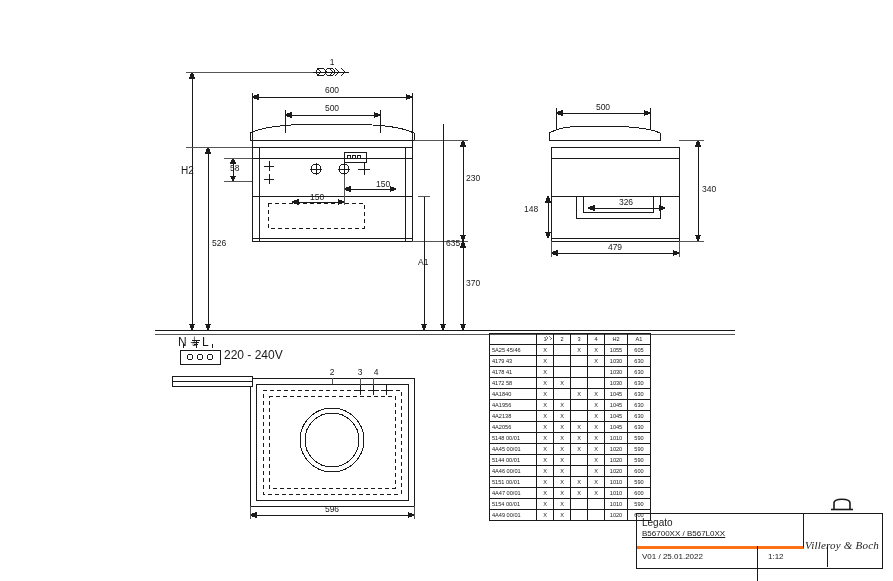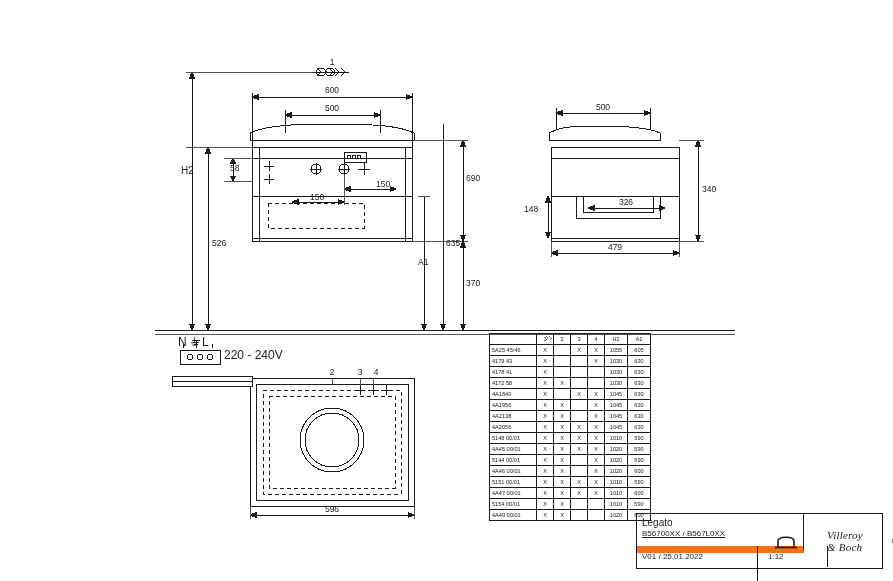--- a/index.html
+++ b/index.html
@@ -10,24 +10,24 @@
   .ctr{transform:translateX(-50%);}
   svg{position:absolute;left:0;top:0;overflow:visible;}
   
   #spec{position:absolute;left:489px;top:333px;border-collapse:collapse;font-size:5.6px;}
   #spec td,#spec th{border:1px solid #1a1a1a;padding:0;height:10px;line-height:10px;text-align:center;font-weight:normal;}
   #spec td.code{text-align:left;padding-left:2px;width:44px;}
   #spec td.col{width:16px;}
   #spec td.num{width:22px;}
   
   #title{position:absolute;left:636px;top:513px;width:245px;height:54px;border:1px solid #1a1a1a;}
-  #title .row1{position:absolute;left:0;top:0;width:166px;height:32px;border-right:1px solid #1a1a1a;border-bottom:7px solid #f97316;}
+  #title .row1{position:absolute;left:0;top:0;width:166px;height:32px;border-right:1px solid #1a1a1a;border-bottom:3px solid #f97316;}
   #title .row2{position:absolute;left:0;top:32px;width:120px;height:37px;border-right:1px solid #1a1a1a;}
   #title .row3{position:absolute;left:120px;top:32px;width:46px;height:21px;border-right:1px solid #1a1a1a;padding-left:24px;}
-  #title .brand{position:absolute;left:166px;top:0;width:78px;height:53px;display:flex;flex-direction:row;align-items:center;justify-content:center;gap:28px;}
+  #title .brand{position:absolute;left:166px;top:0;width:78px;height:53px;display:flex;flex-direction:column;align-items:center;justify-content:center;gap:28px;}
   #title .nm{position:absolute;left:5px;top:3px;font-size:10px;}
   #title .nm2{position:absolute;left:5px;top:15px;font-size:8px;text-decoration:underline;}
   #title .ver{position:absolute;left:5px;top:6px;font-size:8px;}
   #title .scl{position:absolute;left:11px;top:6px;font-size:8px;}
   .brandname{font-family:"Liberation Serif",serif;font-size:11px;font-style:italic;letter-spacing:.2px;}
   .brandyear{font-family:"Liberation Serif",serif;font-size:6px;letter-spacing:2px;margin-top:1px;}
 </style>
 </head>
 <body>
 
@@ -218,21 +218,21 @@
 
       <g transform="translate(546,336) scale(0.55)">
         <path d="M0 0 l4 4 l-4 4 M6 0 l4 4 l-4 4"></path>
       </g>
     </g>
   </svg>
 
   <div class="lbl ctr" style="left:332px;top:58px;">1</div>
   <div class="lbl ctr" style="left:332px;top:86px;">600</div>
   <div class="lbl ctr" style="left:332px;top:104px;">500</div>
-  <div class="lbl" style="left:466px;top:174px;">690</div>
+  <div class="lbl" style="left:466px;top:174px;">230</div>
   <div class="lbl" style="left:466px;top:279px;">370</div>
   <div class="lbl" style="left:446px;top:239px;">635</div>
   <div class="lbl" style="left:418px;top:258px;">A1</div>
   <div class="lbl" style="left:212px;top:239px;">526</div>
   <div class="lbl" style="left:181px;top:166px;font-size:10px;">H2</div>
   <div class="lbl" style="left:221px;top:164px;padding-left:9px;">58</div>
   <div class="lbl" style="left:376px;top:180px;">150</div>
   <div class="lbl" style="left:310px;top:193px;">150</div>
 
   <div class="lbl ctr" style="left:603px;top:103px;">500</div>

